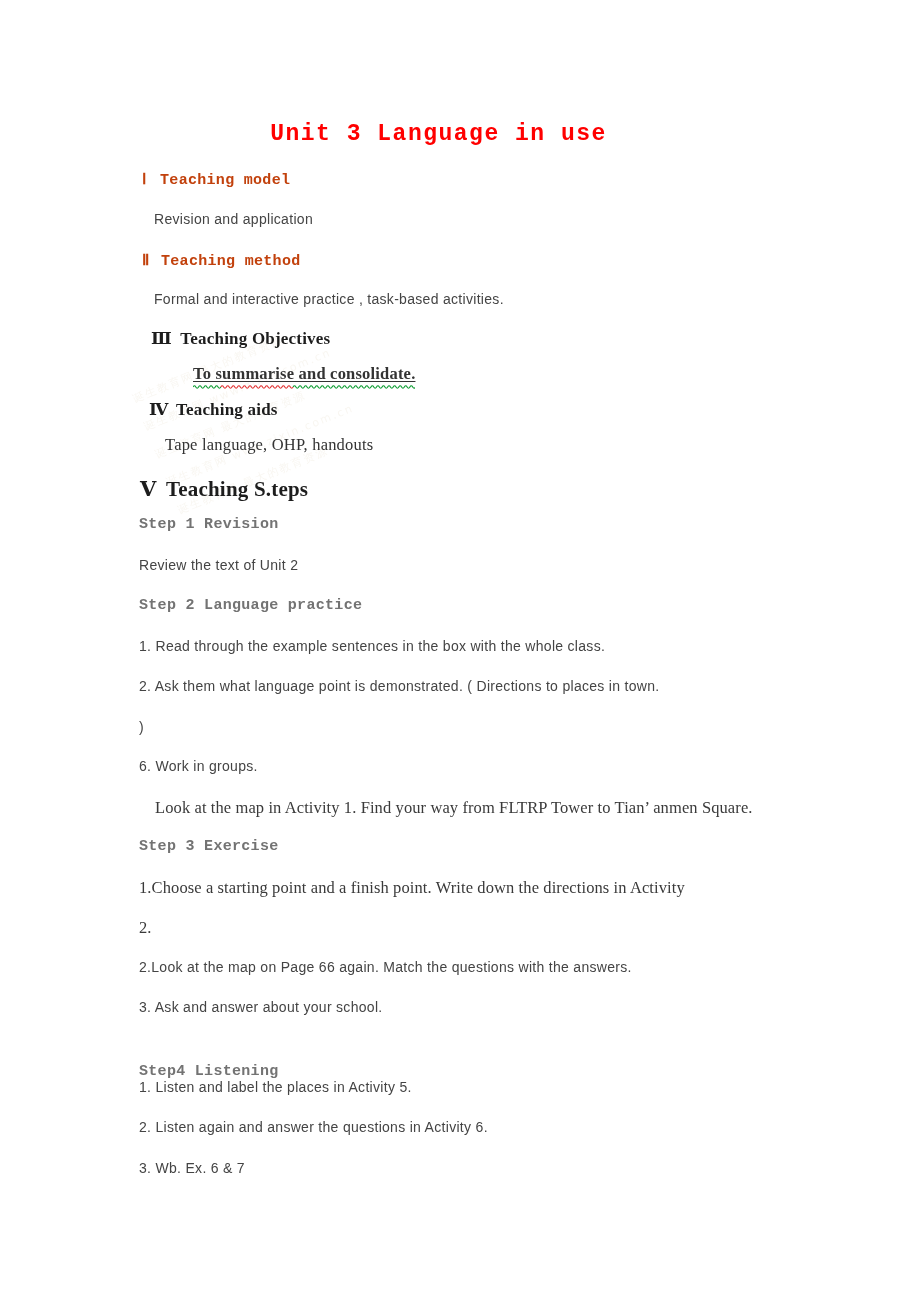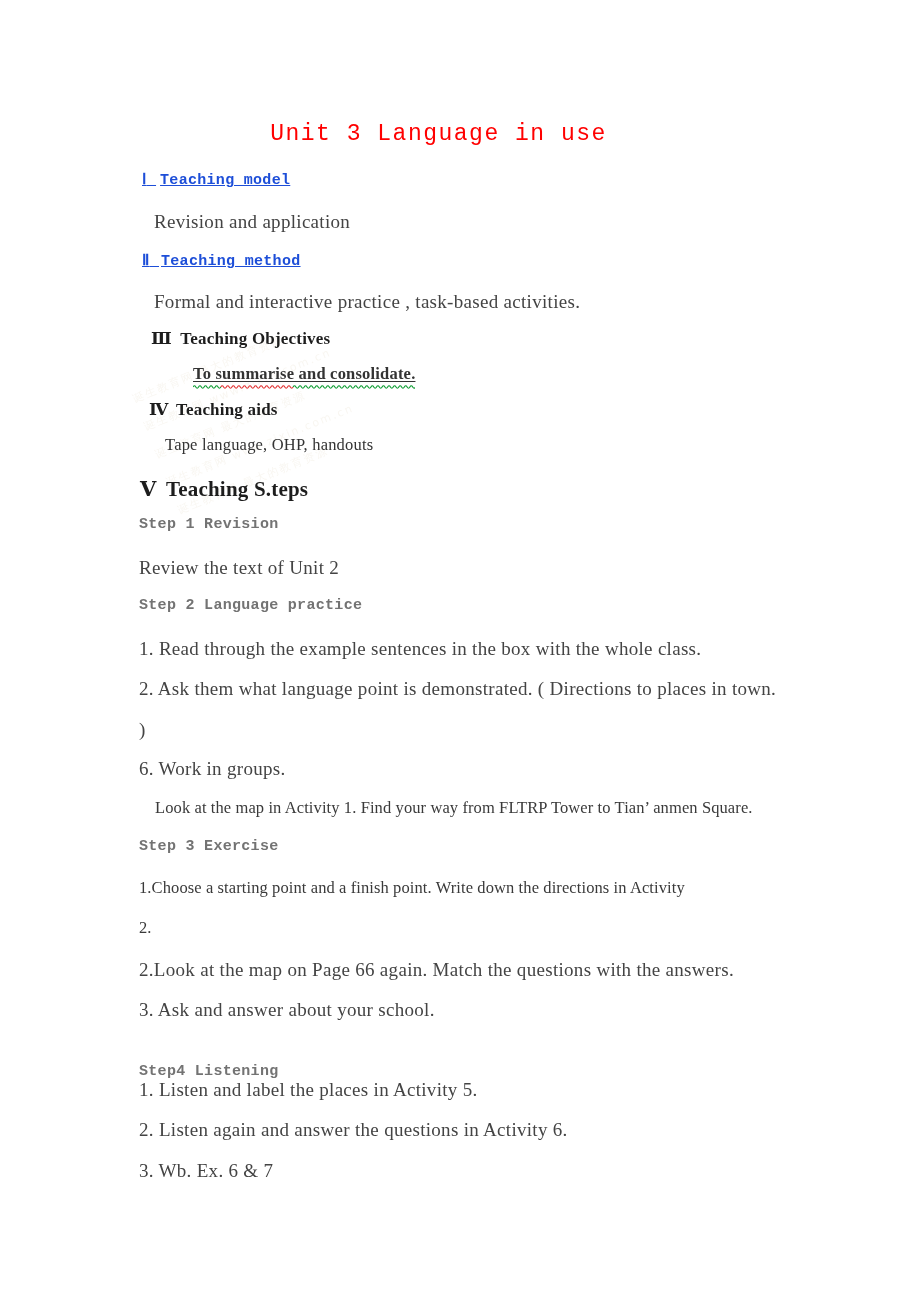--- a/index.html
+++ b/index.html
@@ -70,53 +70,52 @@
   }
 
   .doc-title {
     position: absolute;
     left: 0;
     top: 121px;
     width: 877px;
     text-align: center;
     color: #ff0000;
     font-family: "Liberation Mono", "DejaVu Sans Mono", monospace;
-    font-weight: normal;
+    font-weight: bold;
     font-size: 23px;
     letter-spacing: 1.5px;
     white-space: nowrap;
   }
 
   .line {
     position: absolute;
     white-space: nowrap;
   }
 
   
   .sec-mono {
     font-family: "Liberation Mono", "DejaVu Sans Mono", monospace;
     font-weight: bold;
     font-size: 15px;
-    color: #1d4ed8;
+    color: #c2410c;
     letter-spacing: 0.3px;
-    text-decoration: underline;
   }
   
   .sec-serif {
     font-family: "Liberation Serif", "DejaVu Serif", serif;
     font-weight: bold;
     font-size: 17px;
     color: #1d1d1d;
     letter-spacing: 0.2px;
   }
 
   
   .body-mono {
-    font-family: Liberation Serif, serif;
-    font-size: 19px;
+    font-family: Liberation Sans, sans-serif;
+    font-size: 14px;
     color: #444444;
     letter-spacing: 0.3px;
   }
   
   .body-serif {
     font-family: "Liberation Serif", "DejaVu Serif", serif;
     font-size: 16.5px;
     color: #333333;
     letter-spacing: 0.2px;
   }

